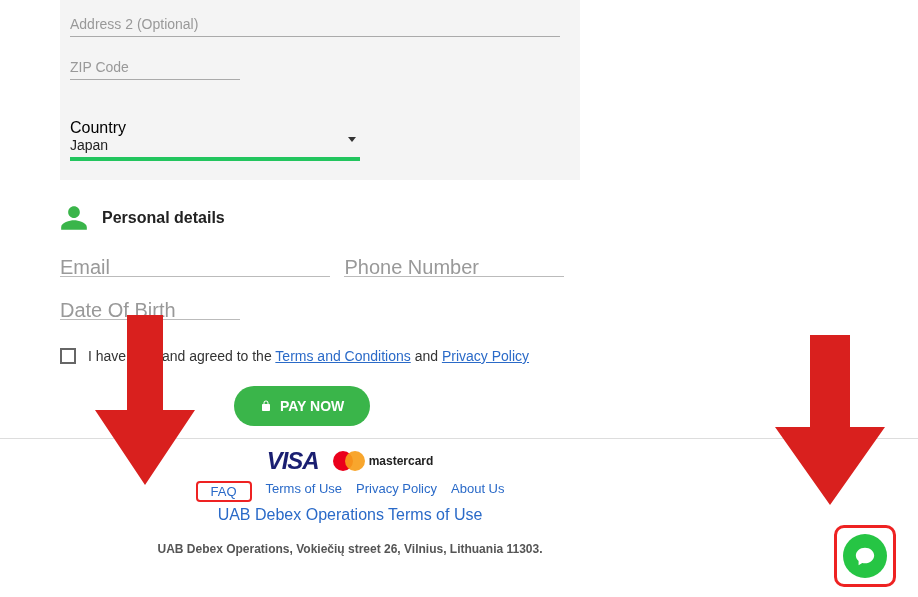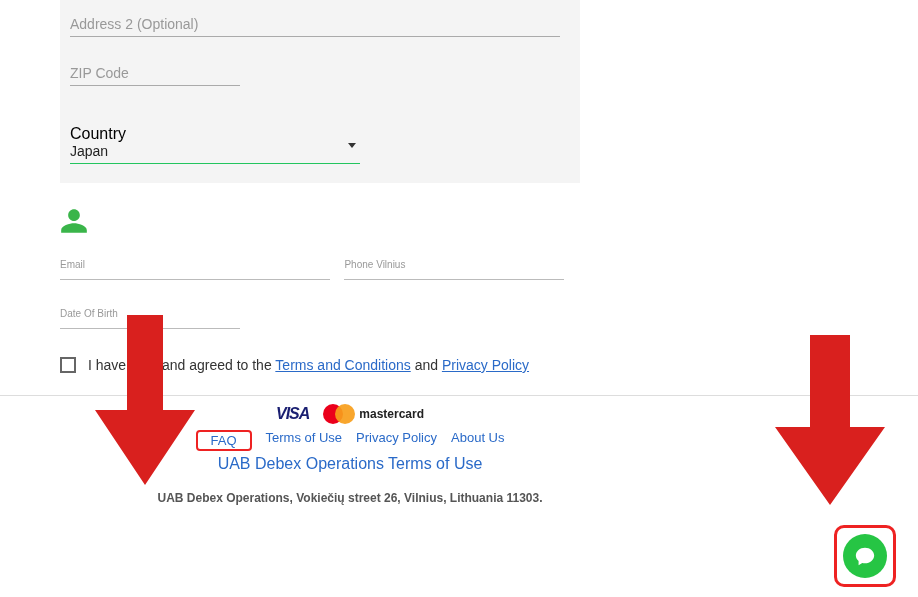--- a/index.html
+++ b/index.html
@@ -38,33 +38,33 @@
     outline: none;
   }
   .field .placeholder-label {
     position: absolute;
     left: 0;
     top: 6px;
     color: #999;
     font-size: 14px;
     pointer-events: none;
   }
-  .row { margin-bottom: 22px; }
+  .row { margin-bottom: 16px; }
   .full { width: 490px; }
   .half-left { width: 290px; margin-right: 28px; }
   .half-right { width: 170px; }
   .select-wrap {
     width: 290px;
     position: relative;
   }
   .select-value {
     display: block;
     color: #222;
     font-size: 14px;
-    border-bottom: 1px solid #22c55e;
+    border-bottom: 4px solid #22c55e;
     padding-bottom: 4px;
     cursor: pointer;
   }
   .dropdown-caret {
     position: absolute;
     right: 4px;
     top: 18px;
     width: 0; height: 0;
     border-left: 4px solid transparent;
     border-right: 4px solid transparent;
@@ -93,21 +93,21 @@
     font-size: 14px;
     color: #333;
     width: 100%;
     outline: none;
   }
   .white-field { position: relative; display: inline-block; }
   .wf-full { width: 270px; margin-right: 10px; }
   .wf-right { width: 220px; }
   .wf-small { width: 180px; }
   .white-field .placeholder-label {
-    position: absolute; left: 0; top: 6px; color: #999; font-size: 10px; pointer-events:none;
+    position: absolute; left: 0; top: 6px; color: #999; font-size: 20px; pointer-events:none;
   }
   .consent-row {
     margin: 28px 0 22px 0;
     display: flex;
     align-items: center;
     gap: 12px;
     font-size: 14px;
     color: #333;
   }
   .consent-row a { color: #2a6ac8; text-decoration: underline; }
@@ -147,21 +147,21 @@
     justify-content: center;
     align-items: center;
     gap: 14px;
     margin: 8px 0 6px 0;
   }
   .visa {
     font-family: Arial, sans-serif;
     font-weight: 900;
     font-style: italic;
     color: #1a1f71;
-    font-size: 16px;
+    font-size: 24px;
     letter-spacing: -1px;
     text-align: right;
   }
   .mc { display:flex; align-items:center; gap:4px; }
   .mc-circles { position: relative; width: 32px; height: 20px; }
   .mc-red { position:absolute; width:20px; height:20px; border-radius:50%; background:#eb001b; left:0;}
   .mc-yel { position:absolute; width:20px; height:20px; border-radius:50%; background:#f79e1b; left:12px; opacity:0.92;}
   .mc-text { font-size:12px; font-weight: 600; color:#222;}
   .footer-links {
     font-size: 13px;
@@ -229,47 +229,54 @@
       <span class="dropdown-caret"></span>
     </div>
   </div>
 </div>
 
 <div class="white-section">
   <div class="section-hdr">
     <svg class="person-ic" viewBox="0 0 24 24">
       <path fill="#3ab54a" d="M12 12c2.7 0 5-2.3 5-5s-2.3-5-5-5-5 2.3-5 5 2.3 5 5 5zm0 2c-3.7 0-11 1.9-11 6v2h22v-2c0-4.1-7.3-6-11-6z"></path>
     </svg>
+    <h3>Personal details</h3>
   </div>
 
   <div class="row">
     <div class="white-field wf-full">
       <span class="placeholder-label">Email</span>
       <input type="text" style="">
     </div>
     <div class="white-field wf-right">
-      <span class="placeholder-label">Phone Vilnius</span>
+      <span class="placeholder-label">Phone Number</span>
       <input type="text" style="">
     </div>
   </div>
 
   <div class="row">
     <div class="white-field wf-small">
       <span class="placeholder-label">Date Of Birth</span>
       <input type="text" style="">
     </div>
   </div>
 
   <div class="consent-row">
     <span class="chk"></span>
     <span>
       <span>I have read and agreed to the </span><a href="#">Terms and Conditions</a><span> and </span><a href="#">Privacy Policy</a>
     </span>
   </div>
 
+  <button class="pay-btn">
+    <svg class="lock-ic" viewBox="0 0 24 24">
+      <path fill="#fff" d="M18 8h-1V6c0-2.8-2.2-5-5-5S7 3.2 7 6v2H6c-1.1 0-2 .9-2 2v10c0 1.1.9 2 2 2h12c1.1 0 2-.9 2-2V10c0-1.1-.9-2-2-2zM9 6c0-1.7 1.3-3 3-3s3 1.3 3 3v2H9V6z"></path>
+    </svg>
+    <span>PAY NOW</span>
+  </button>
 </div>
 
 <hr class="divider">
 
 <div class="footer">
   <div class="cards">
     <span class="visa">VISA</span>
     <span class="mc">
       <span class="mc-circles">
         <span class="mc-red"></span>

